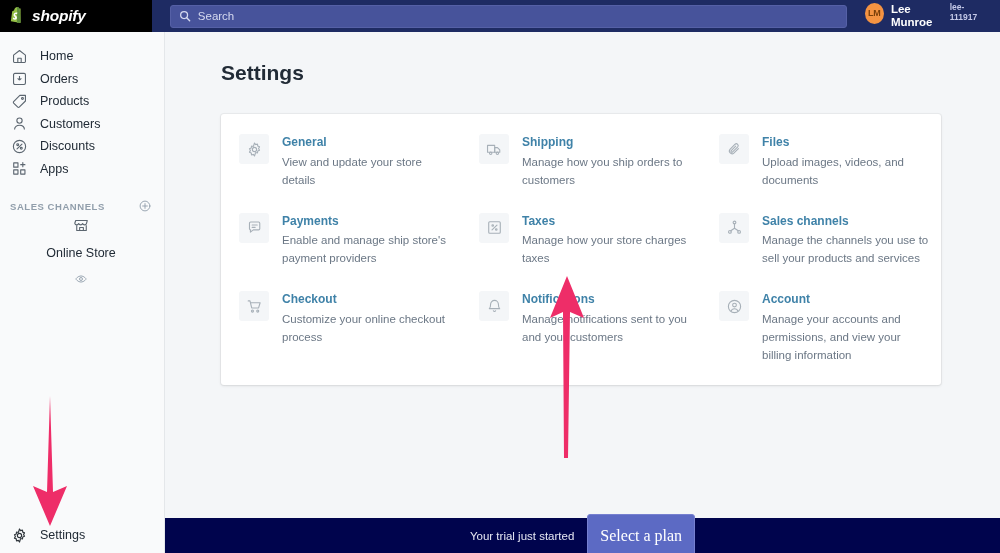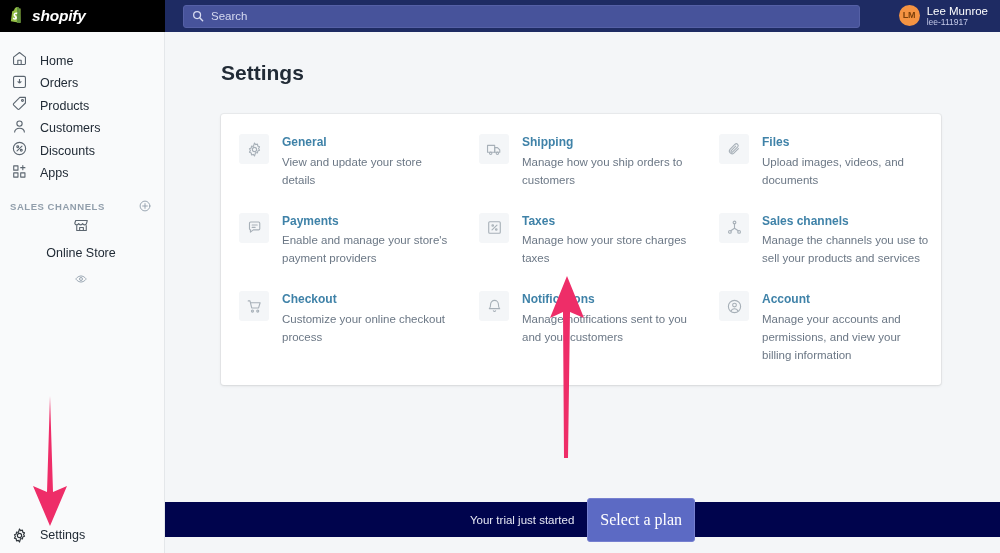--- a/index.html
+++ b/index.html
@@ -32,32 +32,32 @@
     border: 1px solid #5560a6;
   }
   .search-box svg { flex: none; }
   .search-text { color: #d6daf0; font-size: 11.5px; }
   .user-zone { display: flex; align-items: flex-start; gap: 7px; padding-right: 12px; }
   .avatar {
     width: 21px; height: 21px; border-radius: 50%;
     background: #f49342; color: #7a3f0a; font-size: 9px; font-weight: bold;
     display: flex; align-items: center; justify-content: center;
   }
-  .user-lines { display: flex; flex-direction: column; line-height: 1.15; }
+  .user-lines { display: flex; line-height: 1.15; font-weight: bold; }
   .user-name { color: #ffffff; font-size: 11.5px; }
   .user-handle { color: #c4c9e8; font-size: 8.5px; }
 
   
   .sidebar {
     position: absolute; top: 32px; left: 0; width: 165px; height: 521px;
     background: #f9fafb; border-right: 1px solid #e4e7ea;
   }
   .nav-list { padding-top: 13px; }
   .nav-item {
-    display: flex; align-items: flex-end; gap: 12px;
+    display: flex; align-items: center; gap: 12px;
     height: 22.5px; padding-left: 10px; cursor: pointer;
   }
   .nav-icon { width: 18px; height: 18px; flex: none; display: flex;
     align-items: center; justify-content: center; }
   .nav-label { font-size: 12.5px; color: #212b36; }
 
   .section-head {
     display: flex; align-items: center; justify-content: space-between;
     padding: 0 12px 0 10px; height: 20px; margin-top: 16px;
   }
@@ -102,21 +102,21 @@
   }
   .setting-body { padding-top: 1px; }
   .setting-link {
     display: block; font-size: 12px; font-weight: bold; color: #3f82a8;
     line-height: 1.3; margin-bottom: 1px; cursor: pointer;
   }
   .setting-desc { font-size: 11.5px; color: #6b7785; line-height: 1.29; }
 
   
   .bottombar {
-    position: absolute; left: 165px; bottom: 16px; width: 835px; height: 35px;
+    position: absolute; left: 165px; bottom: 0; width: 835px; height: 35px;
     background: #00044d; display: flex; align-items: center;
     justify-content: center; gap: 13px;
   }
   .trial-text { color: #e6e8f4; font-size: 11.5px; }
   .plan-btn {
     background: #5c6ac4; color: #ffffff; font-size: 16px;
     border: 1px solid #7680d0; border-radius: 3px;
     padding: 12px 12px; cursor: pointer; font-family: Liberation Serif, serif;
   }
 
@@ -288,21 +288,21 @@
 
           <div class="setting-row">
             <span class="setting-icon">
               <svg width="17" height="17" viewBox="0 0 20 20" fill="none" stroke="#a7b0b8" stroke-width="1.3" stroke-linejoin="round">
                 <path d="M5.5 3.6h9.3a1.4 1.4 0 011.4 1.4v6.4a1.4 1.4 0 01-1.4 1.4H8.6l-3.4 2.6v-2.6H5.5a1.4 1.4 0 01-1.4-1.4V5a1.4 1.4 0 011.4-1.4z"></path>
                 <path d="M7.2 7h6M7.2 9.8h3.6" stroke-linecap="round"></path>
               </svg>
             </span>
             <div class="setting-body">
               <span class="setting-link">Payments</span>
-              <span class="setting-desc">Enable and manage your store's payment providers</span>
+              <span class="setting-desc">Enable and manage ship store's payment providers</span>
             </div>
           </div>
 
           <div class="setting-row">
             <span class="setting-icon">
               <svg width="17" height="17" viewBox="0 0 20 20" fill="none" stroke="#a7b0b8" stroke-width="1.3" stroke-linecap="round" stroke-linejoin="round">
                 <path d="M2.6 3.4h2.1l2 8.3h8.1l1.8-6.1H5.6"></path>
                 <circle cx="7.6" cy="15.4" r="1.2"></circle>
                 <circle cx="13.8" cy="15.4" r="1.2"></circle>
               </svg>

